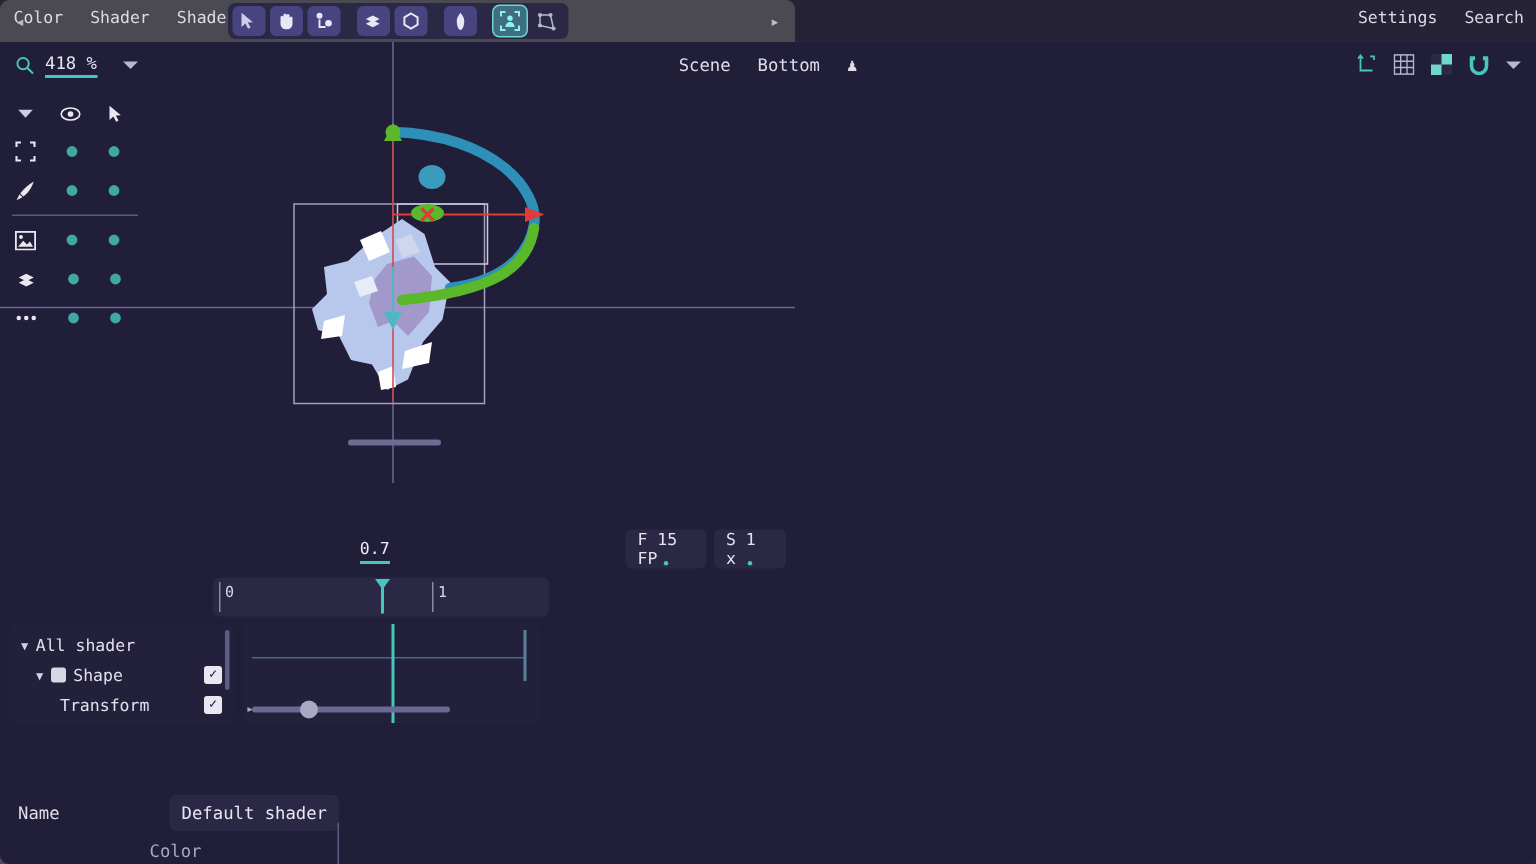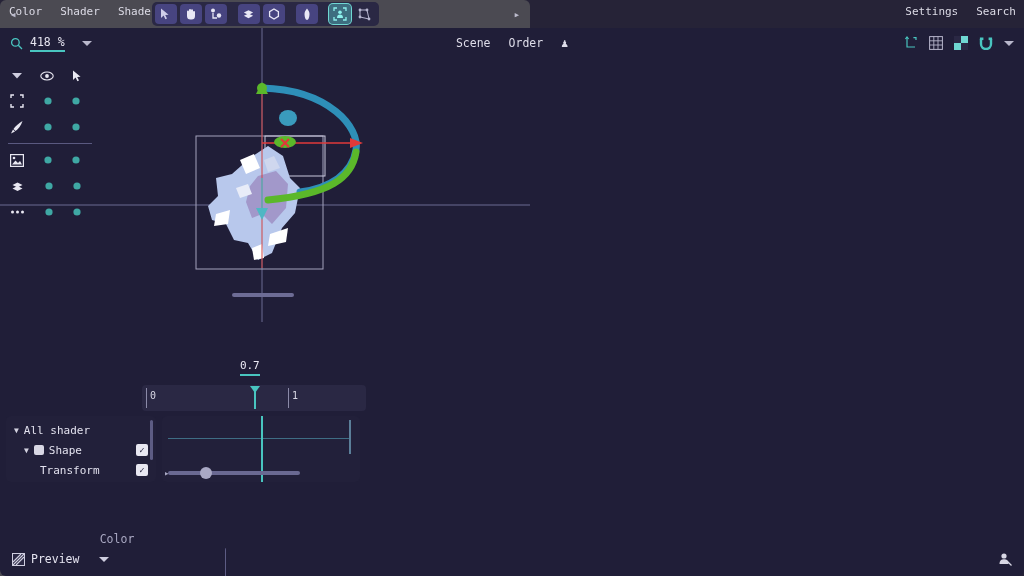--- a/index.html
+++ b/index.html
@@ -559,21 +559,21 @@
         </span>
         <span class="zoom-val">418 %</span>
         <span style="margin-left:10px">
           <svg width="10" height="7" viewBox="0 0 10 7">
               <path d="M0 1 L5 6 L10 1 Z" fill="#b9b8cc"></path>
             </svg>
         </span>
       </div>
       <div class="vp-center-lbls">
         <span>Scene</span>
-        <span>Order</span>
+        <span>Bottom</span>
         <span class="key">♟</span>
       </div>
       <div class="vp-right-icons">
         <span>
           <svg width="14" height="14" viewBox="0 0 14 14">
               <path d="M3 1 V11 H11" stroke="#49c5c0" fill="none" stroke-width="1.2"></path>
               <path d="M1.4 3 L3 1 L4.6 3" stroke="#49c5c0" fill="none" stroke-width="1.2"></path>
               <path d="M9.4 1.6 H12 V4" stroke="#49c5c0" fill="none" stroke-width="1.2"></path>
             </svg>
         </span>
@@ -598,43 +598,20 @@
             </svg>
         </span>
         <span>
           <svg width="10" height="7" viewBox="0 0 10 7">
               <path d="M0 1 L5 6 L10 1 Z" fill="#b9b8cc"></path>
             </svg>
         </span>
       </div>
     </div>
 
-    <div class="vp-bottom">
-      <span class="preview-lbl">
-        <span>
-          <svg width="13" height="13" viewBox="0 0 13 13">
-              <rect x="0.5" y="0.5" width="12" height="12" fill="#2a2844" stroke="#cfcee0"></rect>
-              <path d="M1 9 L9 1 M1 12 L12 1 M4 12 L12 4" stroke="#cfcee0" stroke-width="1.1"></path>
-            </svg>
-        </span>
-        <span>Preview</span>
-        <span style="margin-left:14px">
-          <svg width="10" height="7" viewBox="0 0 10 7">
-              <path d="M0 1 L5 6 L10 1 Z" fill="#cfcee0"></path>
-            </svg>
-        </span>
-      </span>
-      <span style="margin-left:auto">
-        <svg width="14" height="14" viewBox="0 0 14 14">
-            <circle cx="6" cy="4" r="2.6" fill="#d8d7e4"></circle>
-            <path d="M1.5 12 C1.5 8.6 3.5 7.2 6 7.2 C8.5 7.2 10.5 8.6 10.5 12 Z" fill="#d8d7e4"></path>
-            <path d="M9 9 L13.5 13.5" stroke="#d8d7e4" stroke-width="1.2"></path>
-          </svg>
-      </span>
-    </div>
 
     <div style="position:absolute;left:8px;top:36px;width:84px;">
       <div style="display:flex;align-items:center;height:24px;gap:18px;padding-left:4px">
         <span>
             <svg width="10" height="6" viewBox="0 0 10 6">
               <path d="M0 0 L5 5.5 L10 0 Z" fill="#cfcee0"></path>
             </svg>
           </span>
         <span>
             <svg width="14" height="10" viewBox="0 0 14 10">
@@ -810,20 +787,28 @@
       </div>
       <div class="ab sm">
         <span>
             <svg width="13" height="13" viewBox="0 0 13 13">
               <path d="M2 6.5 A4.5 4.5 0 019.6 3.3" stroke="#49c5c0" fill="none" stroke-width="1.6"></path>
               <path d="M11 6.5 A4.5 4.5 0 013.4 9.7" stroke="#49c5c0" fill="none" stroke-width="1.6"></path>
               <polygon points="8.2,1.4 11.6,3.2 8,4.6" fill="#49c5c0"></polygon>
               <polygon points="4.8,11.6 1.4,9.8 5,8.4" fill="#49c5c0"></polygon>
             </svg>
           </span>
+      </div>
+      <div style="margin-left:auto;display:flex;gap:5px">
+        <div class="ab stat" style="width:54px">
+          <span>F 15 FP</span>
+        </div>
+        <div class="ab stat" style="width:48px">
+          <span>S 1 x</span>
+        </div>
       </div>
     </div>
 
     <div class="anim-row">
       <div class="ab sm">
         <span style="font-size:15px">+</span>
       </div>
       <div class="ab" style="width:72px;justify-content:space-between;padding:0 7px">
         <span style="color:#a9a8bb">Search</span>
         <span>
@@ -894,17 +879,21 @@
 </div>
 
 <div id="right-panel">
   <div class="rp-tabs">
     <span class="ptab active">Layer Shader</span>
     <span class="ptab">Settings</span>
   </div>
   <div class="rp-body">
     <div class="rp-scroll"></div>
 
+    <div class="name-row">
+      <span class="lbl">Name</span>
+      <span class="name-input">Default shader</span>
+    </div>
 
     <div class="section-label" style="padding:4px 0 7px 0">Color</div>
 
   </div>
 </div>
 
 </body></html>

